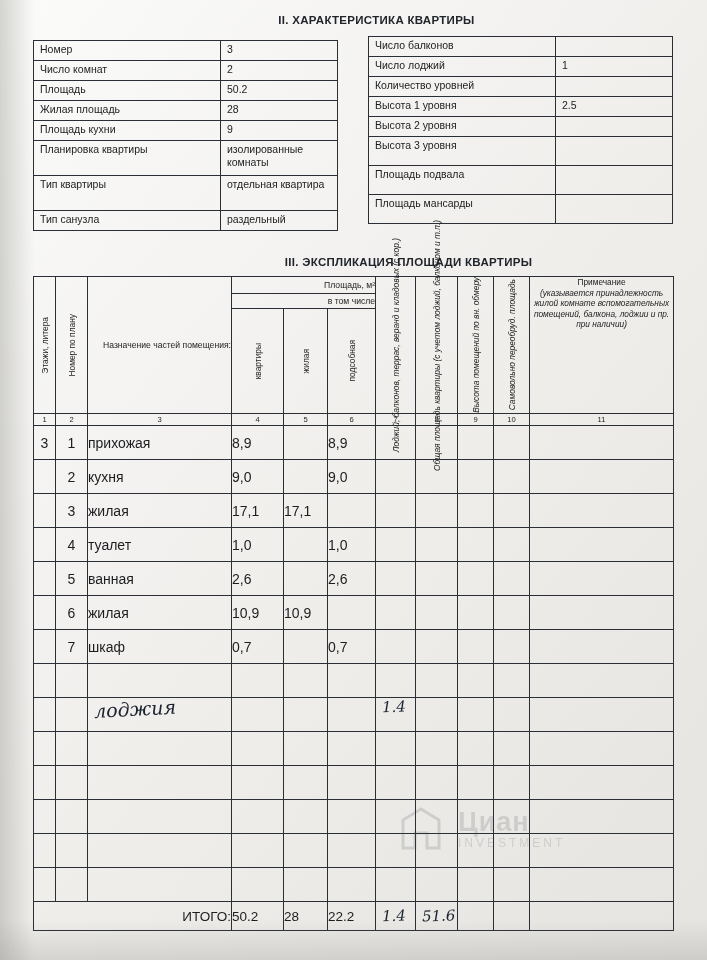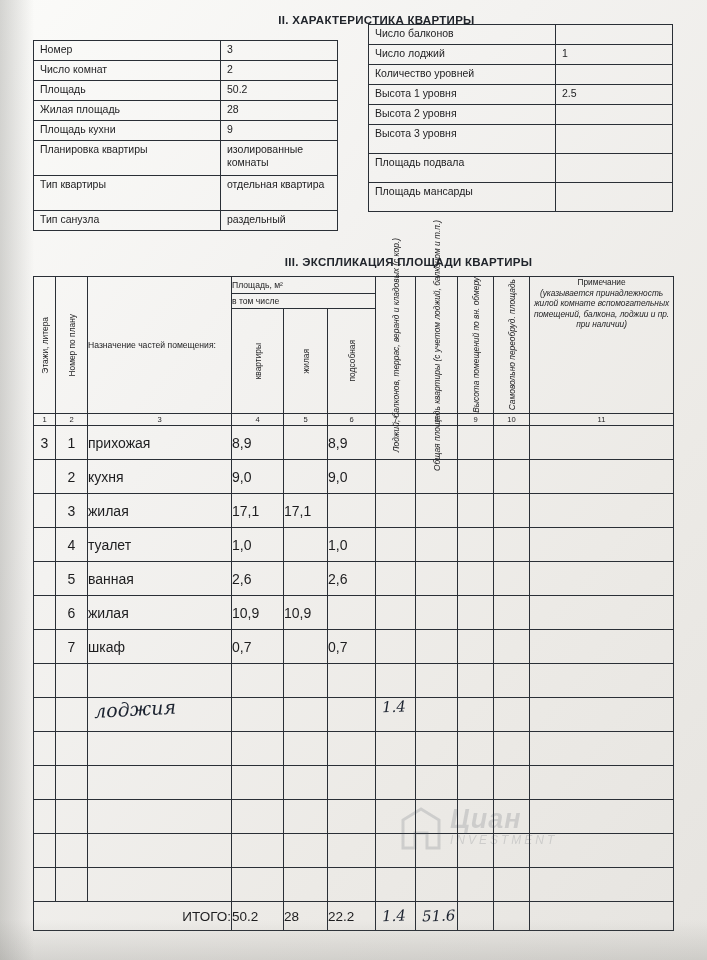--- a/index.html
+++ b/index.html
@@ -61,38 +61,38 @@
     font-weight: normal;
     text-align: left;
   }
 
   
   .t2 {
     position: absolute;
     font-size: 10.5px;
   }
   #t2-left { left: 33px; top: 40px; width: 305px; }
-  #t2-right { left: 368px; top: 24px; width: 305px; border-radius: 29px; }
+  #t2-right { left: 368px; top: 36px; width: 305px; border-radius: 29px; }
   .t2 td { height: 15px; line-height: 13px; }
   .t2 .lbl { width: 176px; padding-left: 6px; }
   .t2 .val { padding-left: 6px; }
 
   
   #t3 {
     position: absolute;
     left: 33px;
     top: 276px;
     width: 640px;
     table-layout: fixed;
   }
   #t3 td { padding: 0; }
   .hcell {
     font-size: 8.6px;
     line-height: 10px;
-    text-align: left;
+    text-align: right;
     vertical-align: middle;
     padding: 2px 1px;
   }
   .vert {
     writing-mode: vertical-rl;
     transform: rotate(180deg);
     white-space: nowrap;
     font-size: 8.4px;
     line-height: 10px;
     margin: 0 auto;
@@ -153,23 +153,22 @@
   }
 
   
   .watermark {
     position: absolute;
     left: 400px;
     top: 806px;
     opacity: .16;
     pointer-events: none;
     display: flex;
-    align-items: flex-start;
-    gap: 8px;
-    font-style: italic;
+    align-items: center;
+    gap: 16px;
   }
   .wm-logo svg { display: block; }
   .wm-text {
     font-family: "Liberation Sans", sans-serif;
     font-size: 27px;
     font-weight: bold;
     color: #3a4350;
     letter-spacing: 1px;
     line-height: 1;
   }

